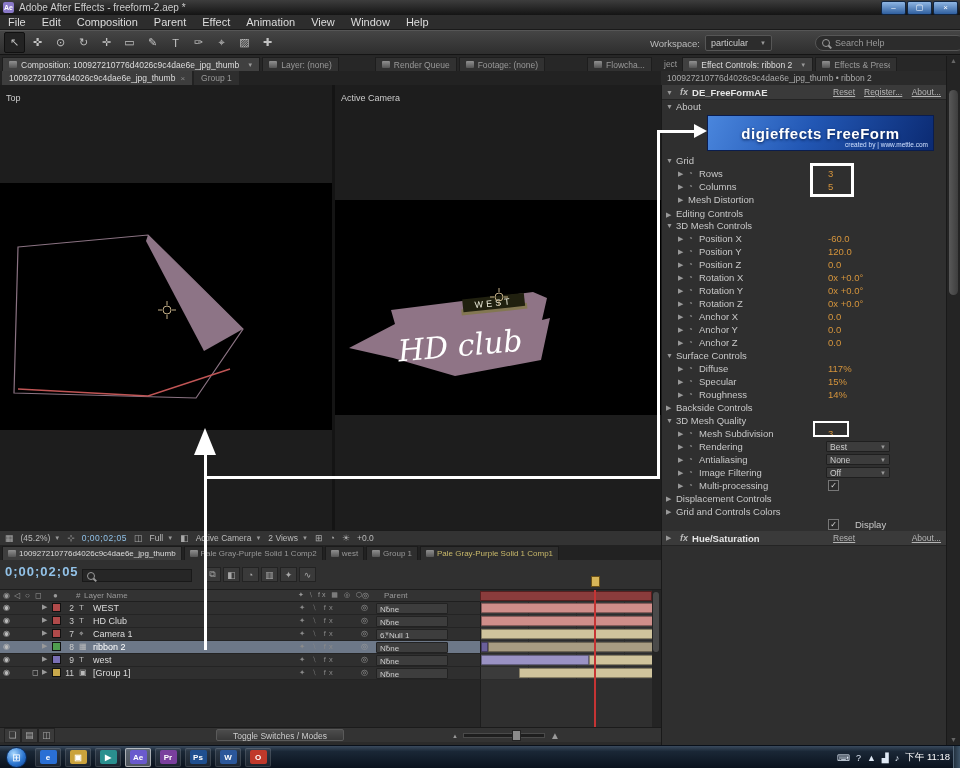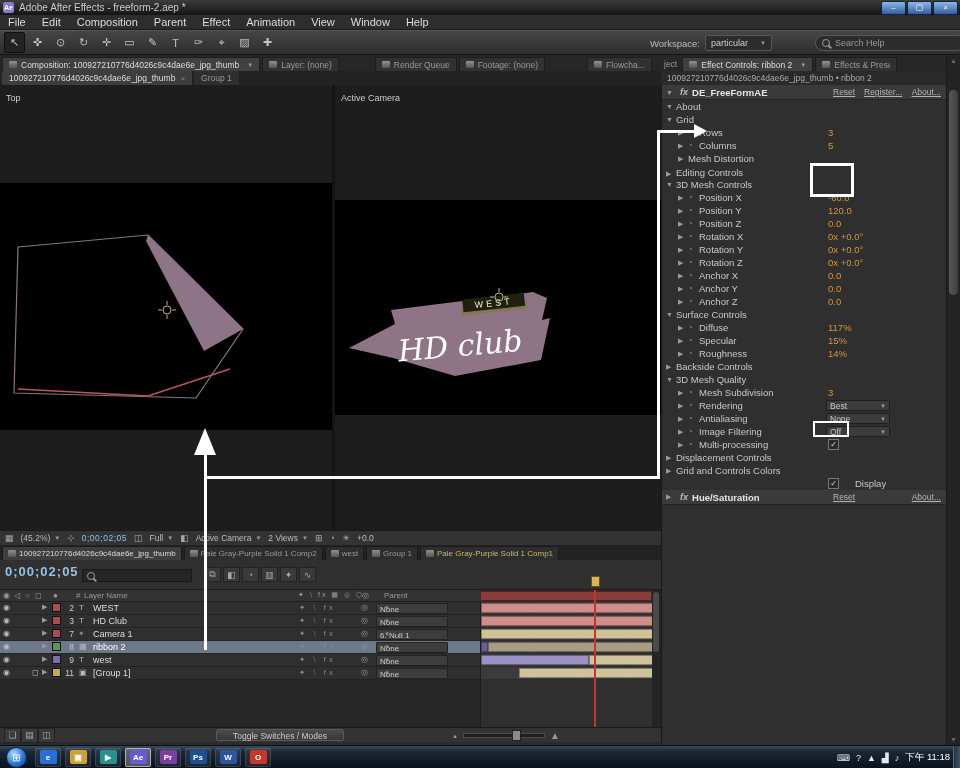--- a/index.html
+++ b/index.html
@@ -303,20 +303,24 @@
     <span class="fx-name">DE_FreeFormAE</span>
     <span class="fx-link" style="left:171px">Reset</span>
     <span class="fx-link" style="left:202px">Register...</span>
     <span class="fx-link" style="right:5px">About...</span>
   </div>
   <div id="ec-rows">
       <div class="ec-row" style="padding-left: 4px;">
         <span class="tw">▼</span>
         <span class="ec-label">About</span>
       </div>
+      <div class="ec-banner">
+        <div class="banner-title"><span>digieffects</span> <span>FreeForm</span></div>
+        <div class="banner-credit">created by | www.mettle.com</div>
+      </div>
       <div class="ec-row" style="padding-left: 4px;">
         <span class="tw">▼</span>
         <span class="ec-label">Grid</span>
       </div>
       <div class="ec-row" style="padding-left: 16px;">
         <span class="tw">▶</span>
         <span class="sw-icon">◔</span>
         <span class="ec-label">Rows</span>
         <span class="ec-val">3</span>
       </div>

